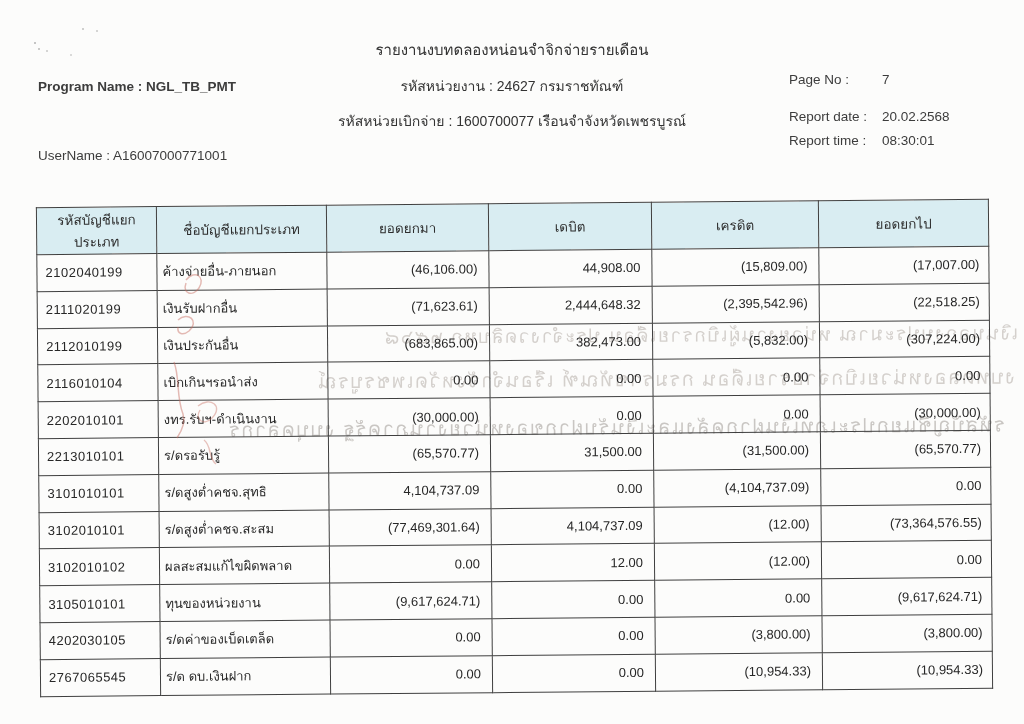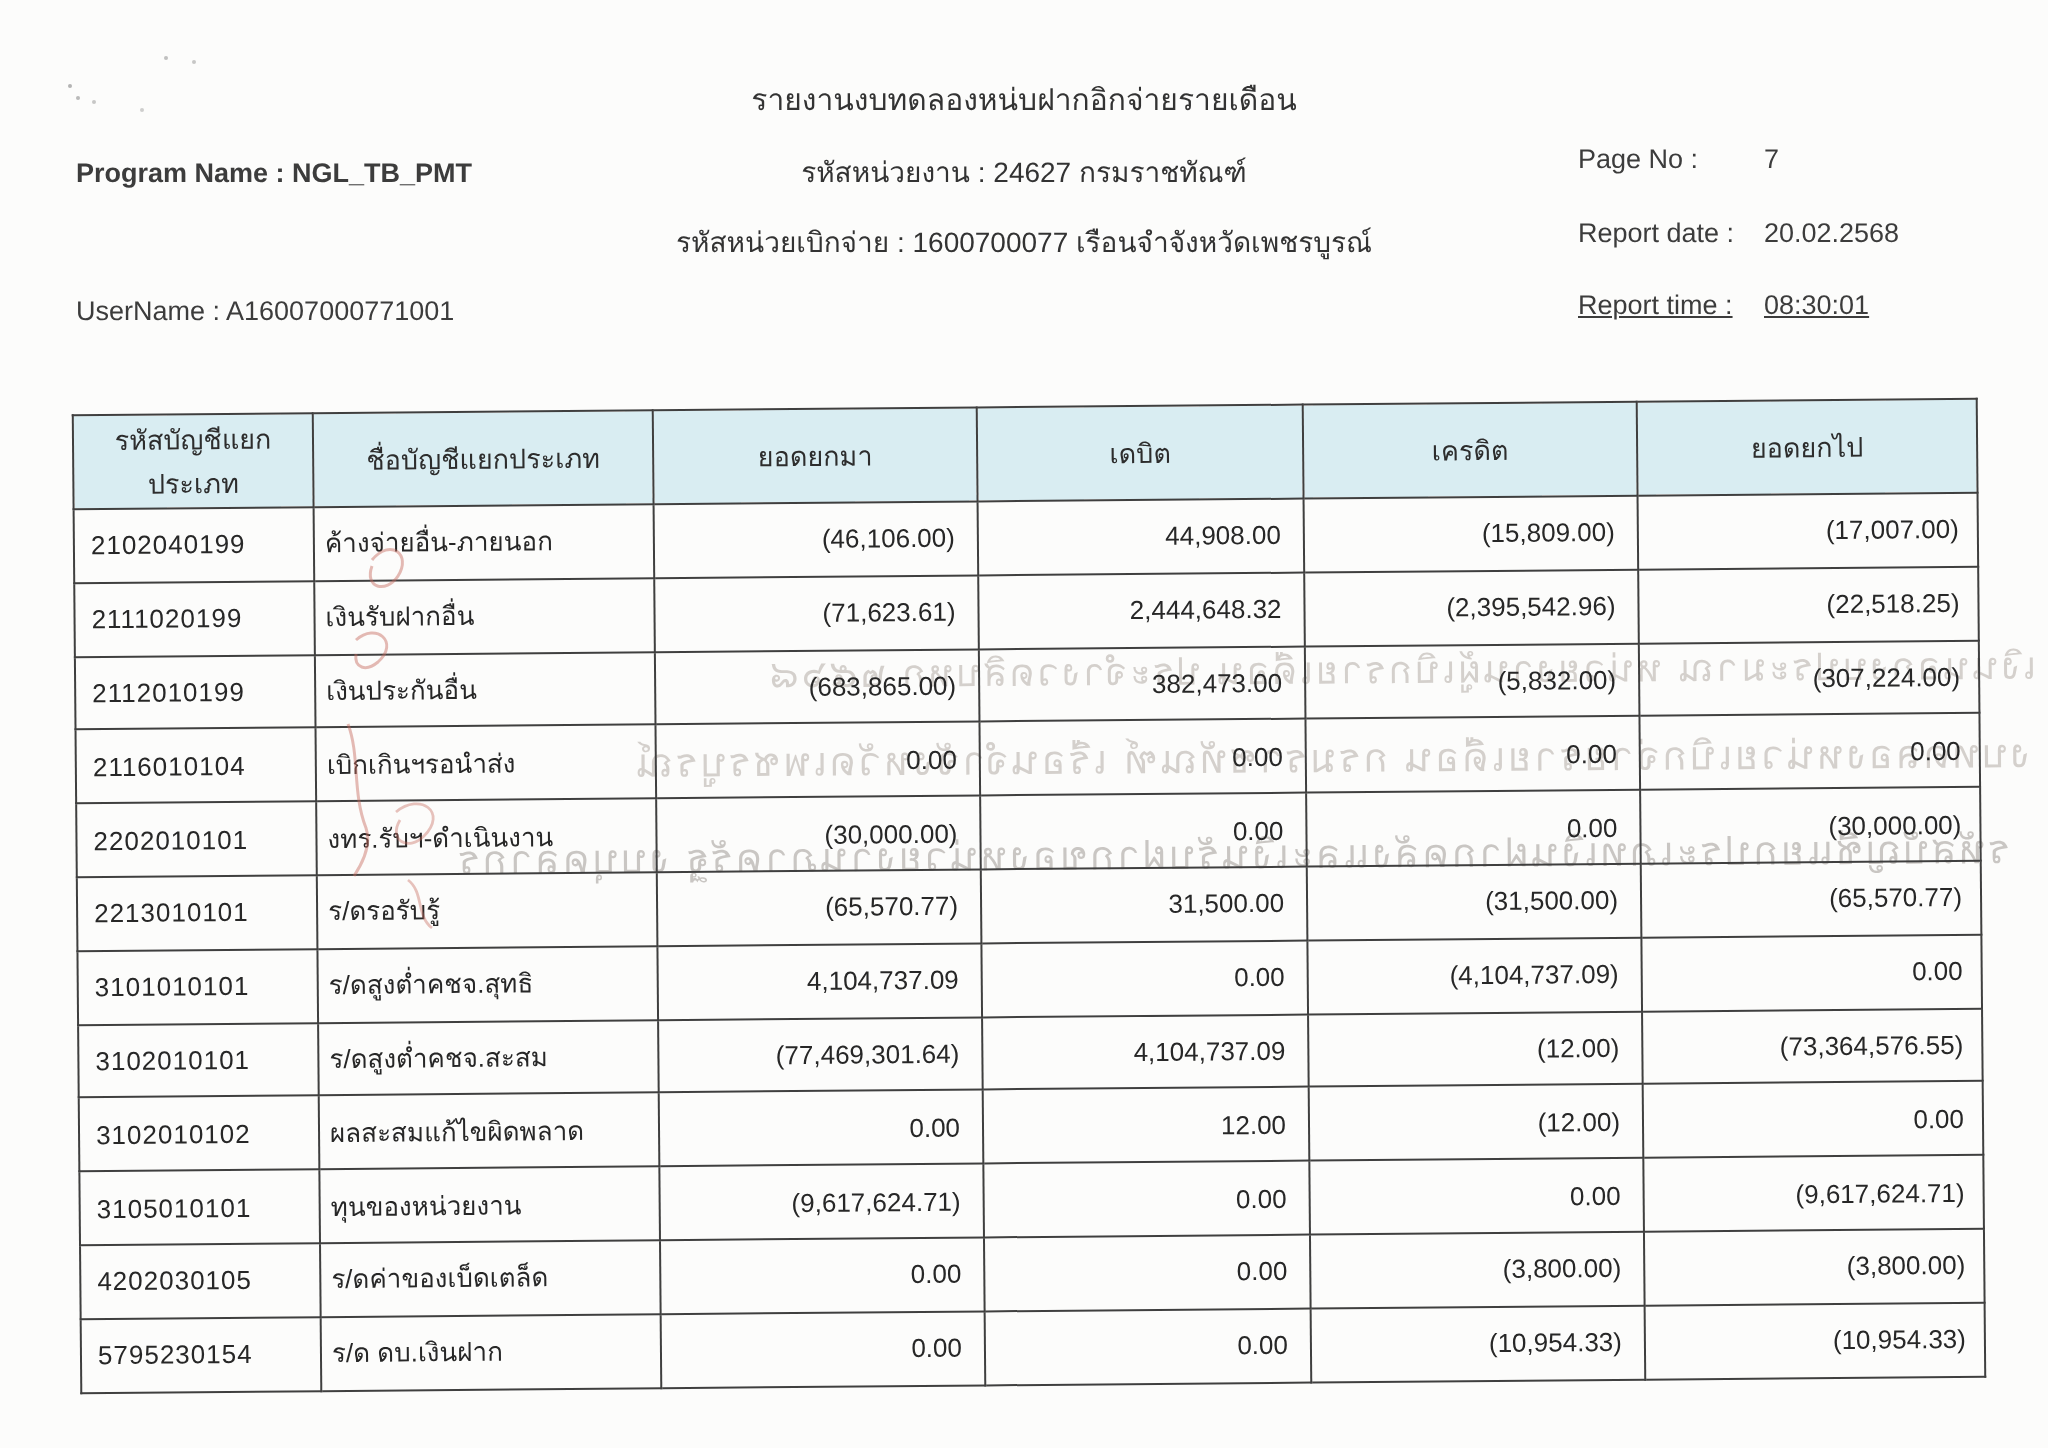--- a/index.html
+++ b/index.html
@@ -19,21 +19,21 @@
   #agency-line{top:75px;}
   #unit-line{top:110px;}
   #period-line{top:146px;}
   .left-line{left:38px;font-size:13.5px;color:#3c3c3c;}
   #program-line{top:79px;font-weight:bold;}
   #username-line{top:116px;margin-top:32px;}
   .right-label{left:789px;font-size:13.5px;color:#3c3c3c;}
   .right-value{left:882px;font-size:13.5px;color:#3c3c3c;}
   #pageno-label,#pageno-value{top:72px;}
   #rdate-label,#rdate-value{top:109px;}
-  #rtime-label,#rtime-value{top:145px;text-decoration:underline;}
+  #rtime-label,#rtime-value{top:133px;}
 
   
   .wm{
     position:absolute;z-index:1;
     transform:scaleX(-1) rotate(0.4deg);
     color:rgba(148,138,130,0.38);
     font-size:19px;letter-spacing:1.5px;
     white-space:nowrap;overflow:hidden;
     pointer-events:none;
   }
@@ -106,21 +106,21 @@
       <path d="M16,100 c6,16 2,34 9,52 c3,9 -2,18 -6,24"></path>
     </g>
   </svg>
   <svg class="pen-marks" style="left:186px;top:392px;" width="60" height="80">
     <g fill="none" stroke="#c76a5e" stroke-width="1.4" opacity="0.4">
       <path d="M12,14 c12,-10 26,0 14,12 c-8,8 -18,2 -12,-8"></path>
       <path d="M18,48 c8,6 4,18 12,24"></path>
     </g>
   </svg>
 
-  <div class="abs doc-title">รายงานงบทดลองหน่บฝากอิกจ่ายรายเดือน</div>
+  <div class="abs doc-title">รายงานงบทดลองหน่อนจำจิกจ่ายรายเดือน</div>
   <div class="abs center-line" id="agency-line">รหัสหน่วยงาน : 24627 กรมราชทัณฑ์</div>
   <div class="abs center-line" id="unit-line">รหัสหน่วยเบิกจ่าย : 1600700077 เรือนจำจังหวัดเพชรบูรณ์</div>
 
   <div class="abs left-line" id="program-line">Program Name : NGL_TB_PMT</div>
   <div class="abs left-line" id="username-line">UserName : A16007000771001</div>
 
   <div class="abs right-label" id="pageno-label">Page No :</div>
   <div class="abs right-value" id="pageno-value">7</div>
   <div class="abs right-label" id="rdate-label">Report date :</div>
   <div class="abs right-value" id="rdate-value">20.02.2568</div>
@@ -229,21 +229,21 @@
         </tr>
         <tr>
           <td class="c0">4202030105</td>
           <td class="c1">ร/ดค่าของเบ็ดเตล็ด</td>
           <td class="c2">0.00</td>
           <td class="c3">0.00</td>
           <td class="c4">(3,800.00)</td>
           <td class="c5">(3,800.00)</td>
         </tr>
         <tr>
-          <td class="c0">5795230154</td>
+          <td class="c0">2767065545</td>
           <td class="c1">ร/ด ดบ.เงินฝาก</td>
           <td class="c2">0.00</td>
           <td class="c3">0.00</td>
           <td class="c4">(10,954.33)</td>
           <td class="c5">(10,954.33)</td>
         </tr>
       </tbody>
   </table>
 
 </div>

